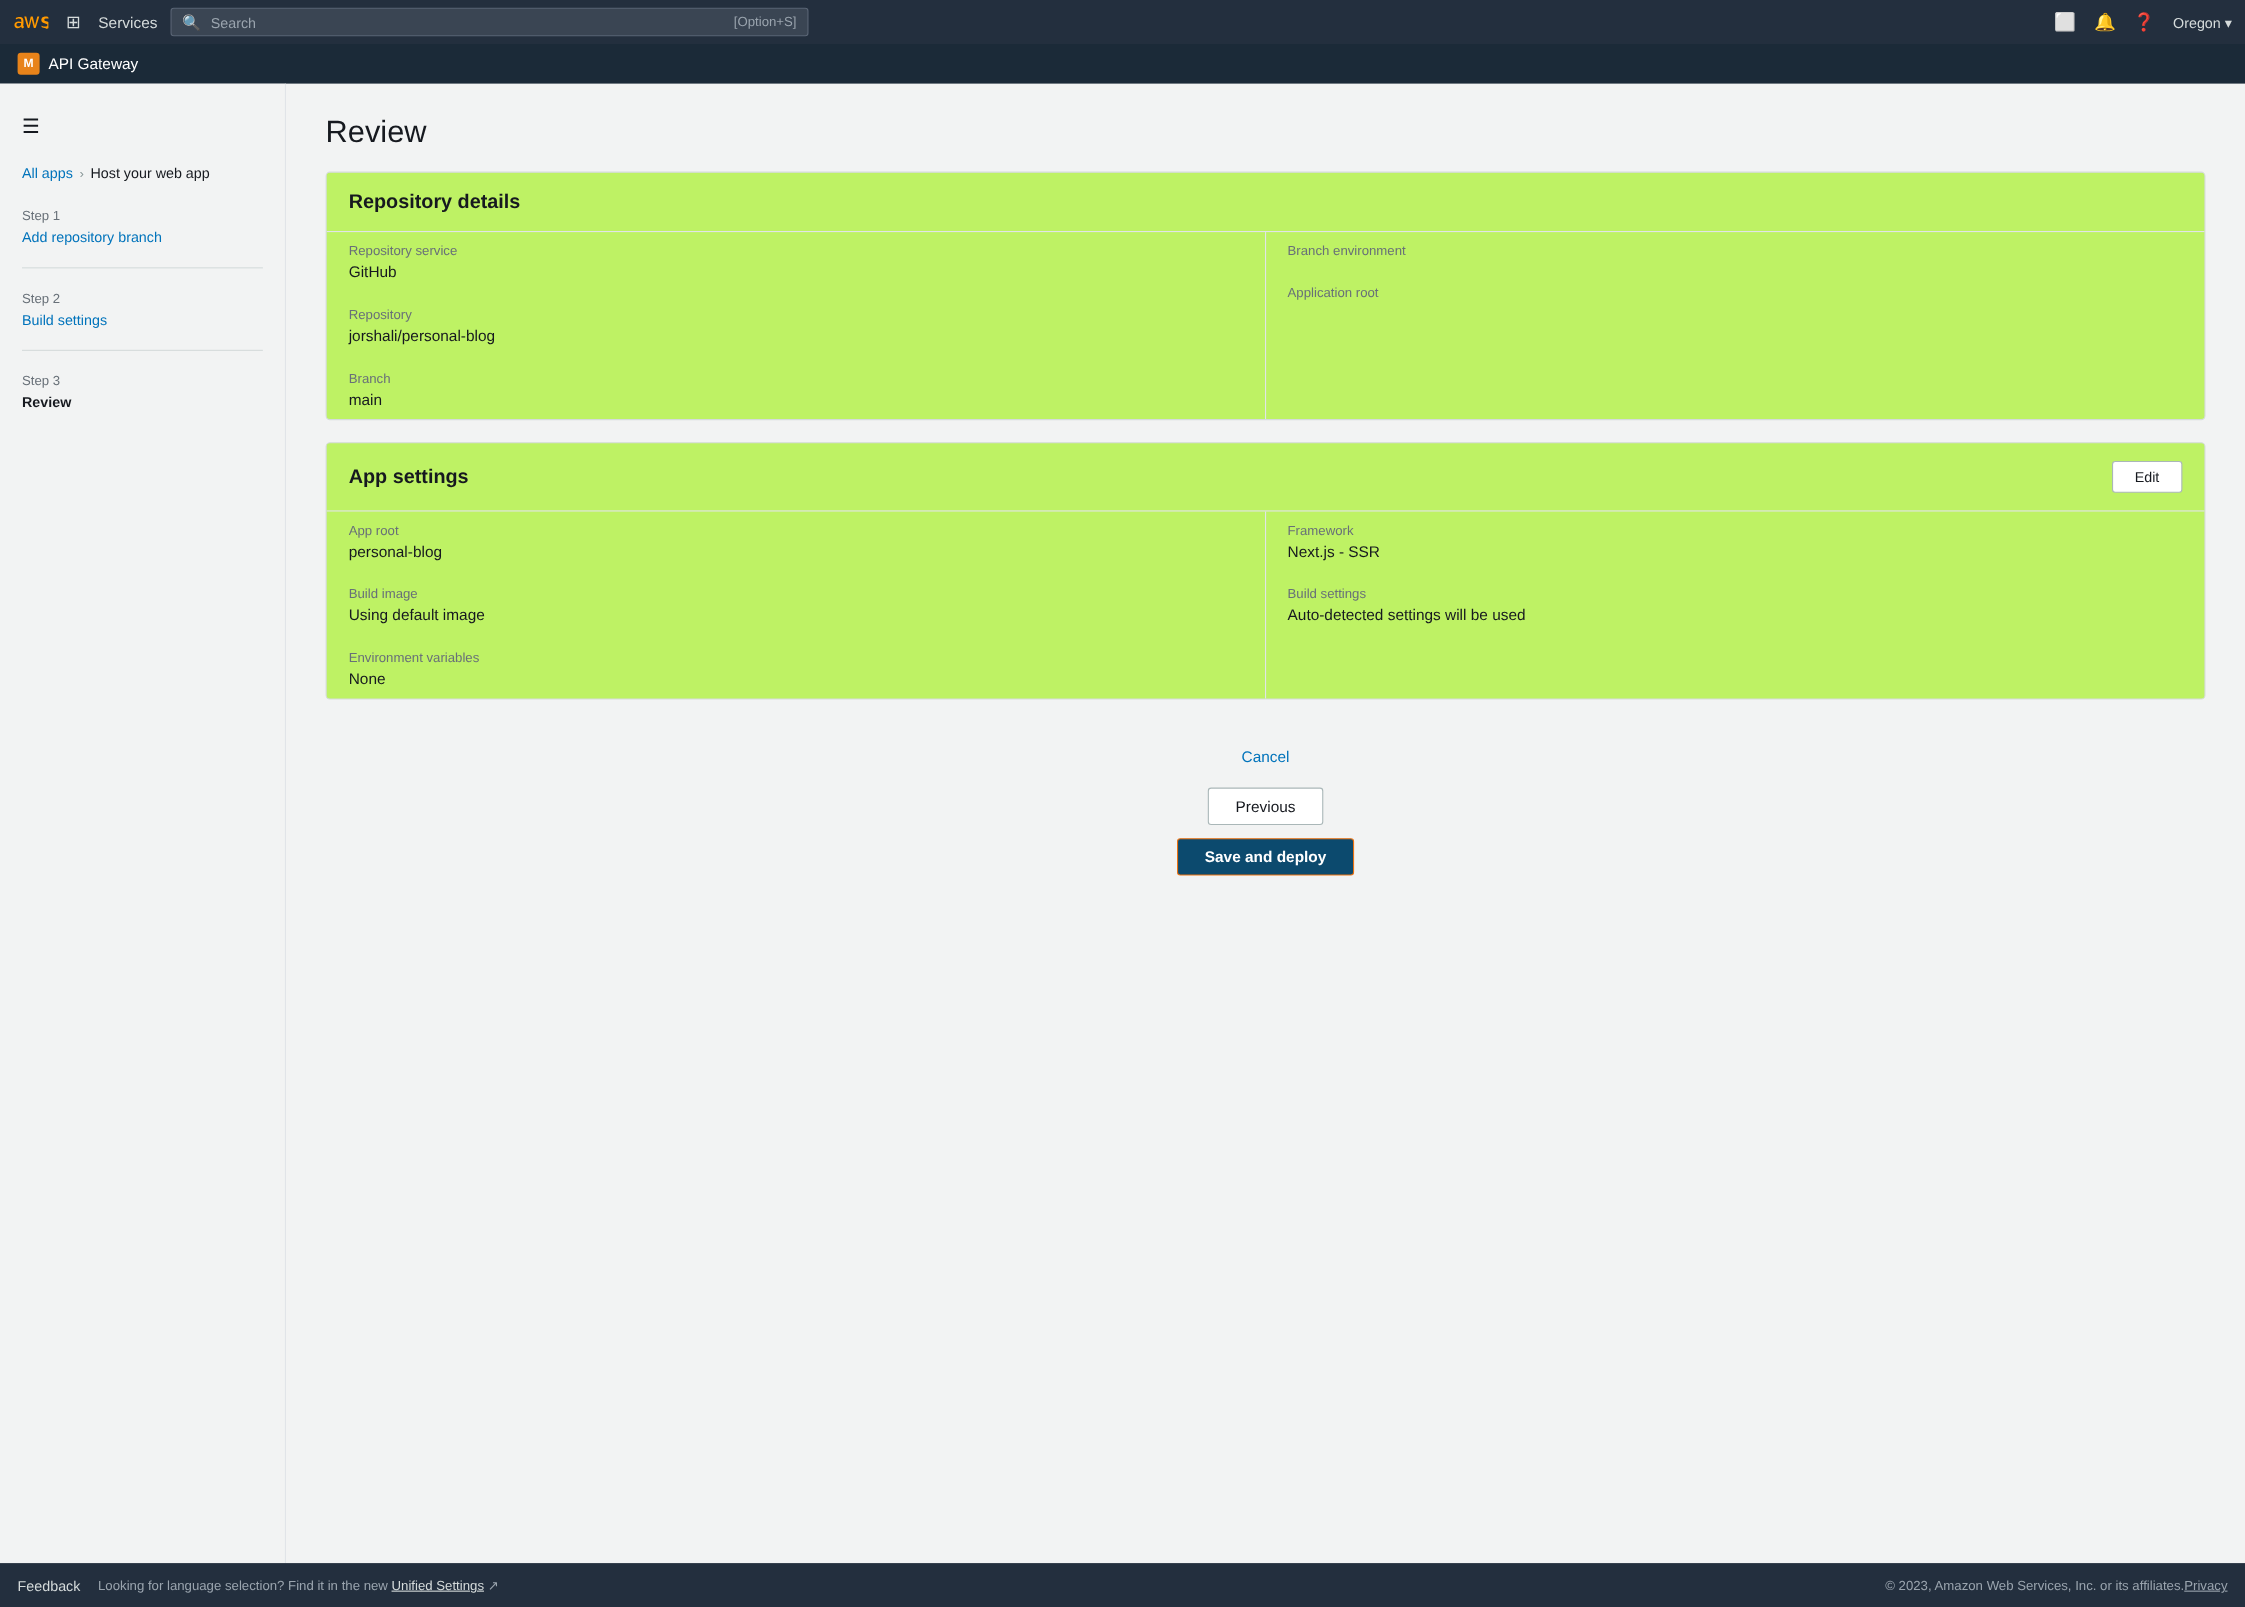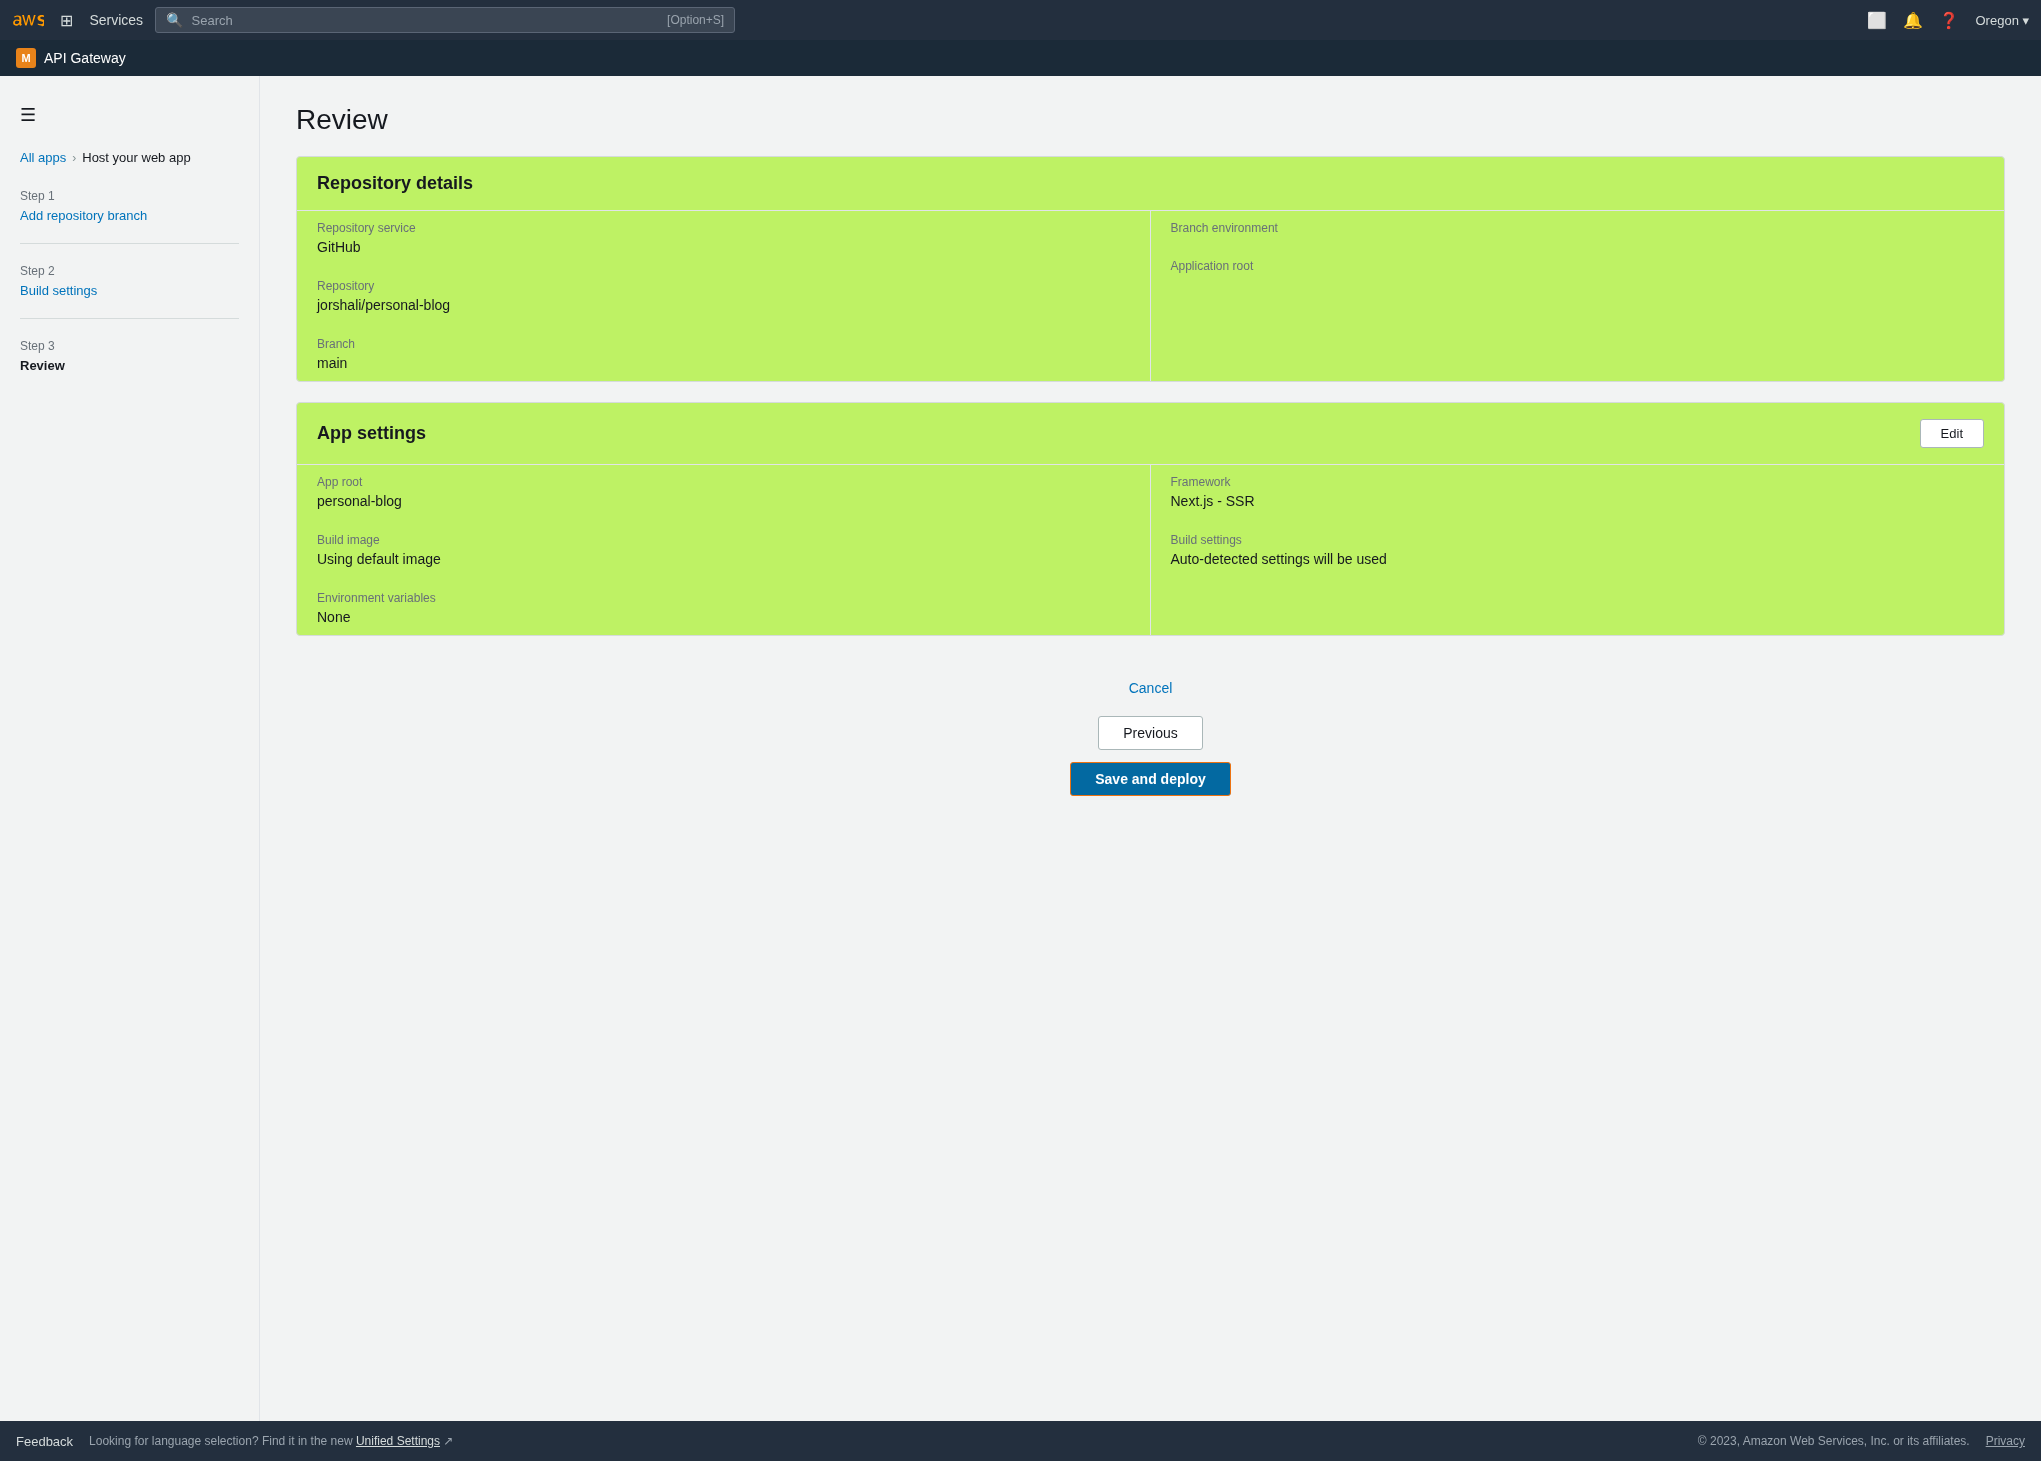--- a/index.html
+++ b/index.html
@@ -264,21 +264,21 @@
     .btn-previous {
       border: 1px solid #aab7b8;
       background: #fff;
       color: #16191f;
       padding: 8px 24px;
       border-radius: 3px;
       cursor: pointer;
       font-size: 14px;
     }
     .btn-save-deploy {
-      background: #0369a1;
+      background: #0c4a6e;
       border: 1px solid #ec7211;
       color: #fff;
       padding: 8px 24px;
       border-radius: 3px;
       cursor: pointer;
       font-size: 14px;
       font-weight: 600;
     }
 
     
@@ -305,21 +305,20 @@
     }
     .bottom-notice a {
       color: #d5dbdb;
       text-decoration: underline;
       cursor: pointer;
     }
     .bottom-right {
       margin-left: auto;
       display: flex;
       align-items: center;
-      gap: 16px;
     }
     .bottom-copyright {
       color: #9aa4ae;
       font-size: 12px;
     }
     .bottom-privacy {
       color: #9aa4ae;
       font-size: 12px;
       cursor: pointer;
       text-decoration: underline;

